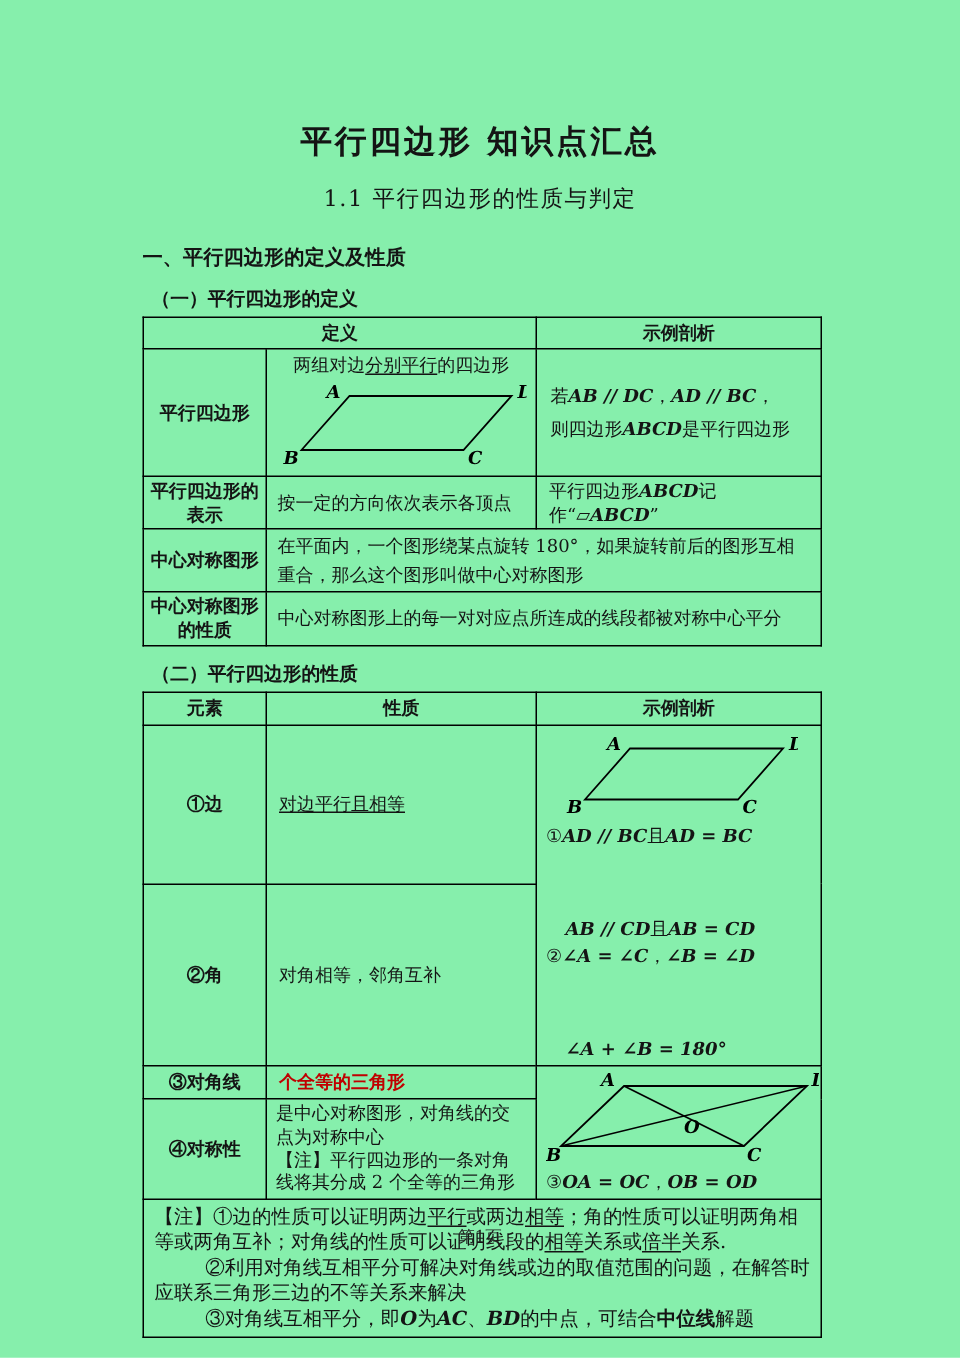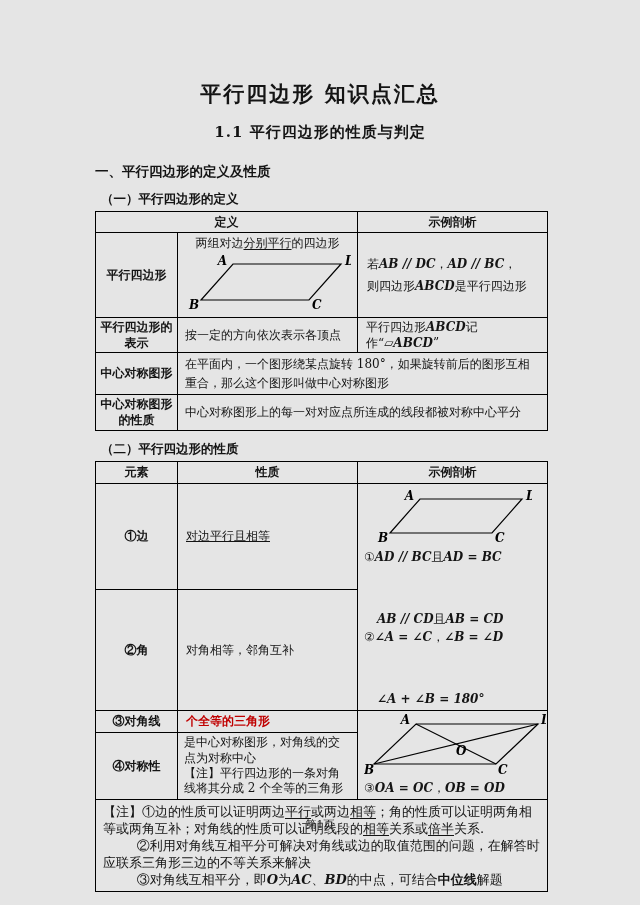--- a/index.html
+++ b/index.html
@@ -2,29 +2,29 @@
 <html><head>
 <meta charset="utf-8">
 <style>
   * { box-sizing: border-box; }
   html,body { margin:0; padding:0; }
   body {
     width:640px; height:905px; background:#ffffff;
     font-family:"DejaVu Serif","Liberation Serif",serif;
     color:#141414;
   }
-  .page { position:relative; width:640px; height:905px; overflow:hidden; background:#e5e5e5; }
+  .page { position:relative; width:640px; height:905px; overflow:hidden; background:#86efac; }
 
   .title {
     margin:0; padding-top:80px; text-align:center;
     font-size:21px; font-weight:bold; letter-spacing:2px;
   }
   .subtitle {
     margin:15px 0 0 0; text-align:center;
-    font-size:15px; font-weight:bold; letter-spacing:1px;
+    font-size:15px; font-weight:normal; letter-spacing:1px;
   }
   .section { margin:21px 0 0 95px; font-size:13.5px; font-weight:bold; }
   .subsection { margin:10px 0 3px 101px; font-size:12.5px; font-weight:bold; }
   .subsection2 { }
 
   table.doc-table {
     border-collapse:collapse; table-layout:fixed;
     width:452px; margin-left:95px;
   }
   .doc-table th, .doc-table td {

